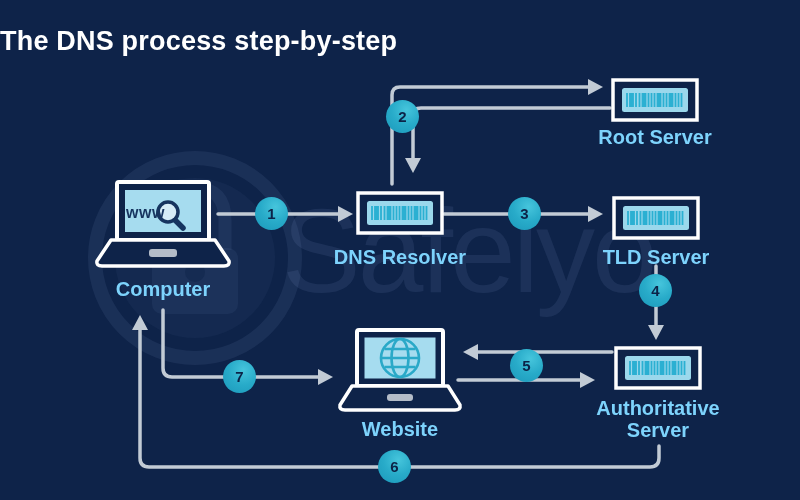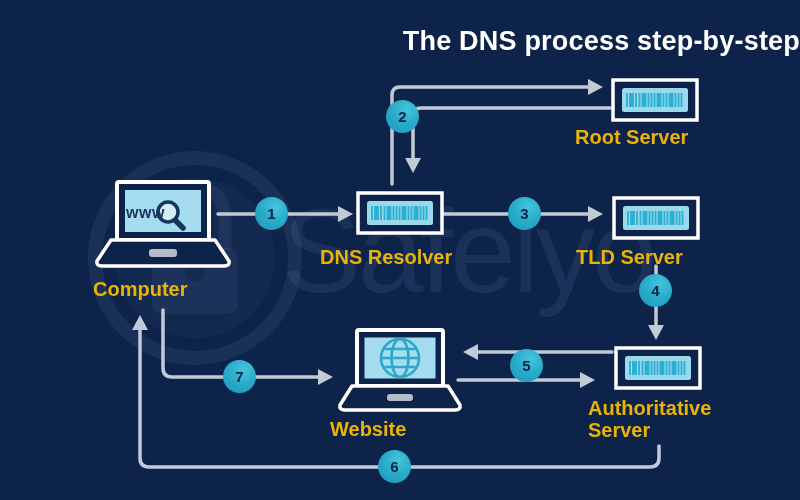--- a/index.html
+++ b/index.html
@@ -2,32 +2,32 @@
 <html><head>
 <meta charset="utf-8">
 <style>
   html,body{margin:0;padding:0;background:#0e2349;}
   .canvas{
     position:relative;width:800px;height:500px;overflow:hidden;
     background:#0e2349;
     font-family:"Liberation Sans",sans-serif;
   }
   .title{
-    position:absolute;left:0;top:26px;width:800px;text-align:right;
+    position:absolute;left:0;top:26px;width:800px;text-align:left;
     color:#ffffff;font-size:27px;font-weight:700;letter-spacing:.2px;
   }
   .wm-text{
     position:absolute;left:282px;top:192px;
     font-size:118px;font-weight:400;letter-spacing:-3px;
     color:rgba(173,203,255,0.09);white-space:nowrap;z-index:1;line-height:1;
   }
   svg.layer{position:absolute;left:0;top:0;z-index:2;}
   .node-label{
-    position:absolute;z-index:4;color:#eab308;font-size:20px;font-weight:700;
-    text-align:left;line-height:22px;
+    position:absolute;z-index:4;color:#7dd3fc;font-size:20px;font-weight:700;
+    text-align:center;line-height:22px;
   }
   .screen-text{
     position:absolute;z-index:4;color:#16345f;font-size:16px;font-weight:700;
     letter-spacing:.5px;
   }
   .step{
     position:absolute;z-index:5;width:33px;height:33px;border-radius:50%;
     background:radial-gradient(circle at 62% 30%, #46c5dc 0%, #28abc9 48%, #1b98ba 100%);
     color:#0c2347;font-size:15px;font-weight:700;line-height:33px;text-align:center;
   }

